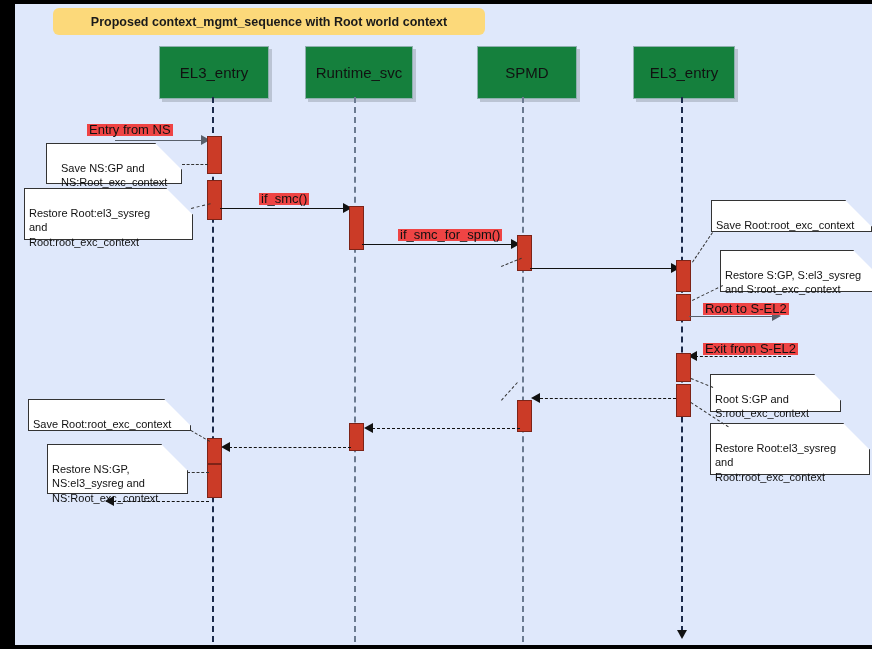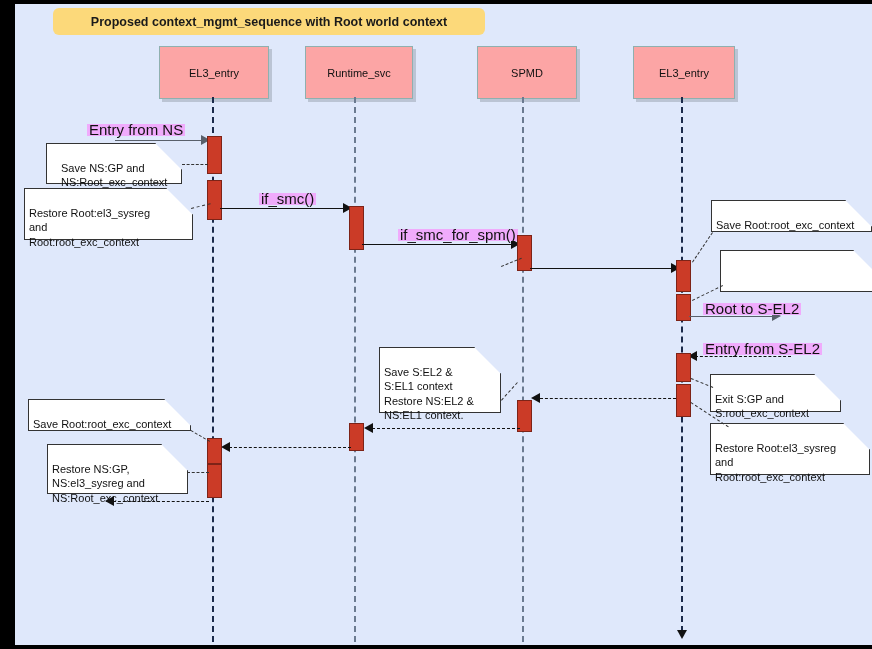--- a/index.html
+++ b/index.html
@@ -25,25 +25,25 @@
     color:#1a1a1a;
     font-size:12.5px;
     font-weight:bold;
     display:flex;align-items:center;justify-content:center;
     text-align:center;
     white-space:nowrap;
   }
   
   .actor-box{
     position:absolute;
-    background:#fca5a5;
+    background:#15803d;
     border:1px solid #8fb0af;
     box-shadow:3px 3px 0 rgba(120,130,140,.35);
     display:flex;align-items:center;justify-content:center;
-    font-size:11px;
+    font-size:15px;
     color:#111;
   }
   
   .lifeline{
     position:absolute;
     width:0;
     border-left:2px dashed #1b2a4a;
   }
   .lifeline.grey{ border-left-color:#6b7a90; }
   .lifeline-arrow{
@@ -78,23 +78,23 @@
   .arrow-right.grey{ border-left-color:#59606b; }
   .arrow-left{
     position:absolute;
     width:0;height:0;
     border-top:5px solid transparent;
     border-bottom:5px solid transparent;
     border-right:9px solid #111;
   }
   .msg-label{
     position:absolute;
-    font-size:15px;
+    font-size:13px;
     color:#111;
-    background:#f0abfc;
+    background:#ef4444;
     white-space:nowrap;
     padding:0 2px;
     line-height:12px;
   }
   
   .note{
     position:absolute;
     background:#ffffff;
     border:1px solid #333;
     font-size:11px;
@@ -190,65 +190,60 @@
 
   <div class="activation" style="left:661px;top:256px;height:30px;"></div>
 
   <div class="note" style="left:696px;top:196px;width:161px;height:32px;">
     <span>Save Root:root_exc_context</span>
     <span class="fold" style="clip-path:polygon(0 0,100% 100%,100% 0);"></span>
   </div>
   <div class="leader" style="left:677px;top:258px;width:36px;transform:rotate(-56deg);"></div>
 
   <div class="note" style="left:705px;top:246px;width:160px;height:42px;">
+    <span>Restore S:GP, S:el3_sysreg
+and S:root_exc_context</span>
     <span class="fold" style="clip-path:polygon(0 0,100% 100%,100% 0);"></span>
   </div>
   <div class="leader" style="left:677px;top:296px;width:34px;transform:rotate(-26deg);"></div>
 
   <div class="activation" style="left:661px;top:290px;height:25px;"></div>
 
   <div class="msg-line grey" style="left:674px;top:312px;width:86px;"></div>
   <div class="arrow-right grey" style="left:757px;top:307px;"></div>
   <div class="msg-label" style="left:688px;top:299px;">Root to S-EL2</div>
 
   <div class="msg-line dashed" style="left:680px;top:352px;width:96px;"></div>
   <div class="arrow-left" style="left:673px;top:347px;"></div>
-  <div class="msg-label" style="left:688px;top:339px;">Entry from S-EL2</div>
+  <div class="msg-label" style="left:688px;top:339px;">Exit from S-EL2</div>
 
   <div class="activation" style="left:661px;top:349px;height:27px;"></div>
 
   <div class="note" style="left:695px;top:370px;width:131px;height:38px;">
-    <span>Exit S:GP and
+    <span>Root S:GP and
 S:root_exc_context</span>
     <span class="fold" style="clip-path:polygon(0 0,100% 100%,100% 0);"></span>
   </div>
   <div class="leader" style="left:676px;top:374px;width:24px;transform:rotate(22deg);"></div>
 
   <div class="activation" style="left:661px;top:380px;height:31px;"></div>
 
   <div class="note" style="left:695px;top:419px;width:160px;height:52px;">
     <span>Restore Root:el3_sysreg
 and
 Root:root_exc_context</span>
     <span class="fold" style="clip-path:polygon(0 0,100% 100%,100% 0);"></span>
   </div>
   <div class="leader" style="left:676px;top:398px;width:45px;transform:rotate(33deg);"></div>
 
   <div class="msg-line dashed" style="left:525px;top:394px;width:136px;"></div>
   <div class="arrow-left" style="left:516px;top:389px;"></div>
 
   <div class="activation" style="left:502px;top:396px;height:30px;"></div>
 
-  <div class="note" style="left:364px;top:343px;width:122px;height:66px;">
-    <span>Save S:EL2 &amp;
-S:EL1 context
-Restore NS:EL2 &amp;
-NS:EL1 context.</span>
-    <span class="fold" style="clip-path:polygon(0 0,100% 100%,100% 0);"></span>
-  </div>
   <div class="leader" style="left:486px;top:396px;width:24px;transform:rotate(-48deg);"></div>
 
   <div class="msg-line dashed" style="left:357px;top:424px;width:148px;"></div>
   <div class="arrow-left" style="left:349px;top:419px;"></div>
 
   <div class="activation" style="left:334px;top:419px;height:26px;"></div>
 
   <div class="msg-line dashed" style="left:214px;top:443px;width:122px;"></div>
   <div class="arrow-left" style="left:206px;top:438px;"></div>
 

